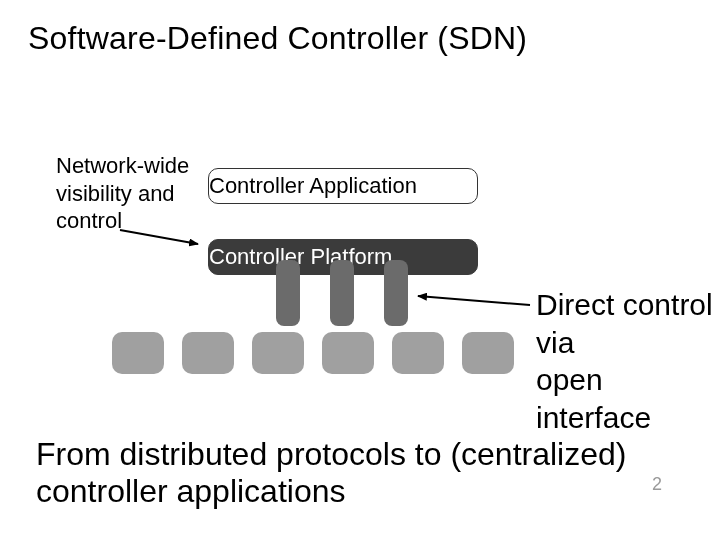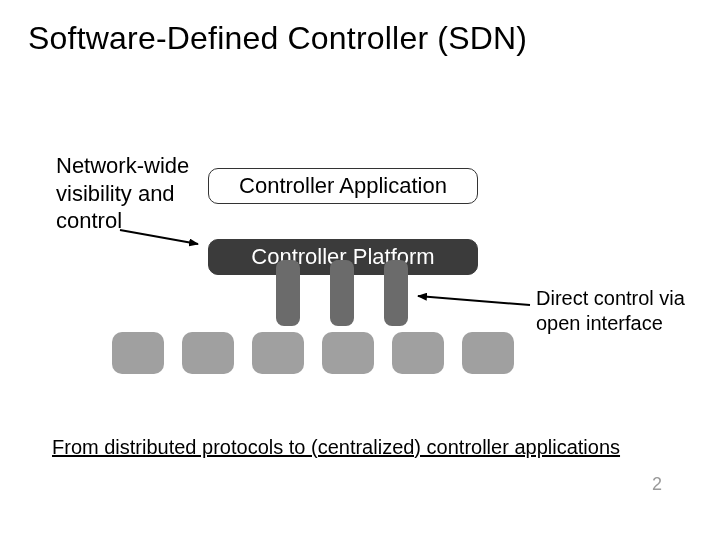--- a/index.html
+++ b/index.html
@@ -25,41 +25,40 @@
     position: absolute;
     left: 56px;
     top: 152px;
     font-size: 22px;
     line-height: 1.25;
   }
   .right-label {
     position: absolute;
     left: 536px;
     top: 286px;
-    font-size: 20px;
+    font-size: 30px;
     line-height: 1.25;
   }
   .footer {
     position: absolute;
-    left: 52px;
+    left: 36px;
     top: 436px;
-    font-size: 20px;
-    text-decoration: underline;
+    font-size: 32px;
   }
   .page-num {
     position: absolute;
     right: 58px;
     bottom: 45px;
     font-size: 18px;
     color: #9a9a9a;
   }
   .pill {
     position: absolute;
     border-radius: 10px;
-    text-align: center;
+    text-align: left;
     font-size: 22px;
     white-space: nowrap;
   }
   .pill-app {
     left: 208px;
     top: 168px;
     width: 268px;
     height: 34px;
     line-height: 34px;
     background: #ffffff;

